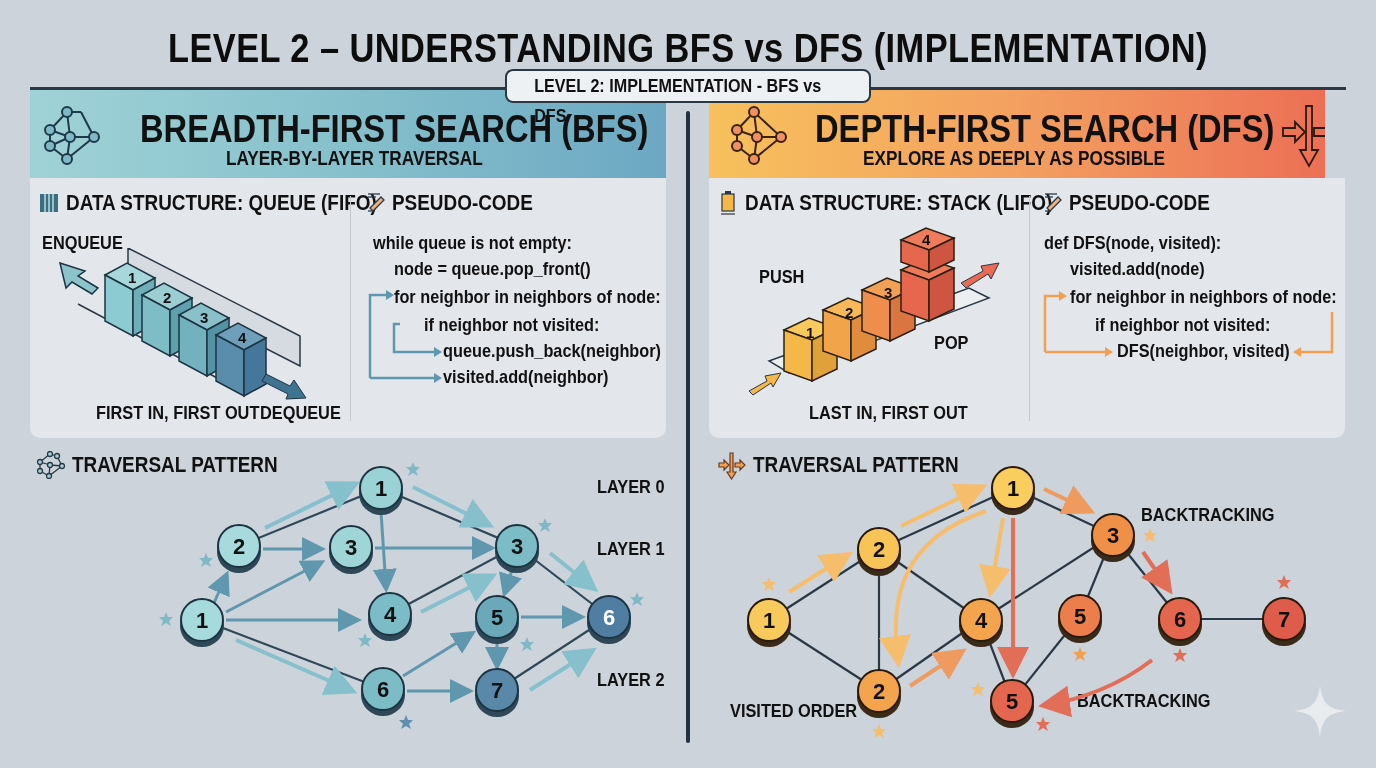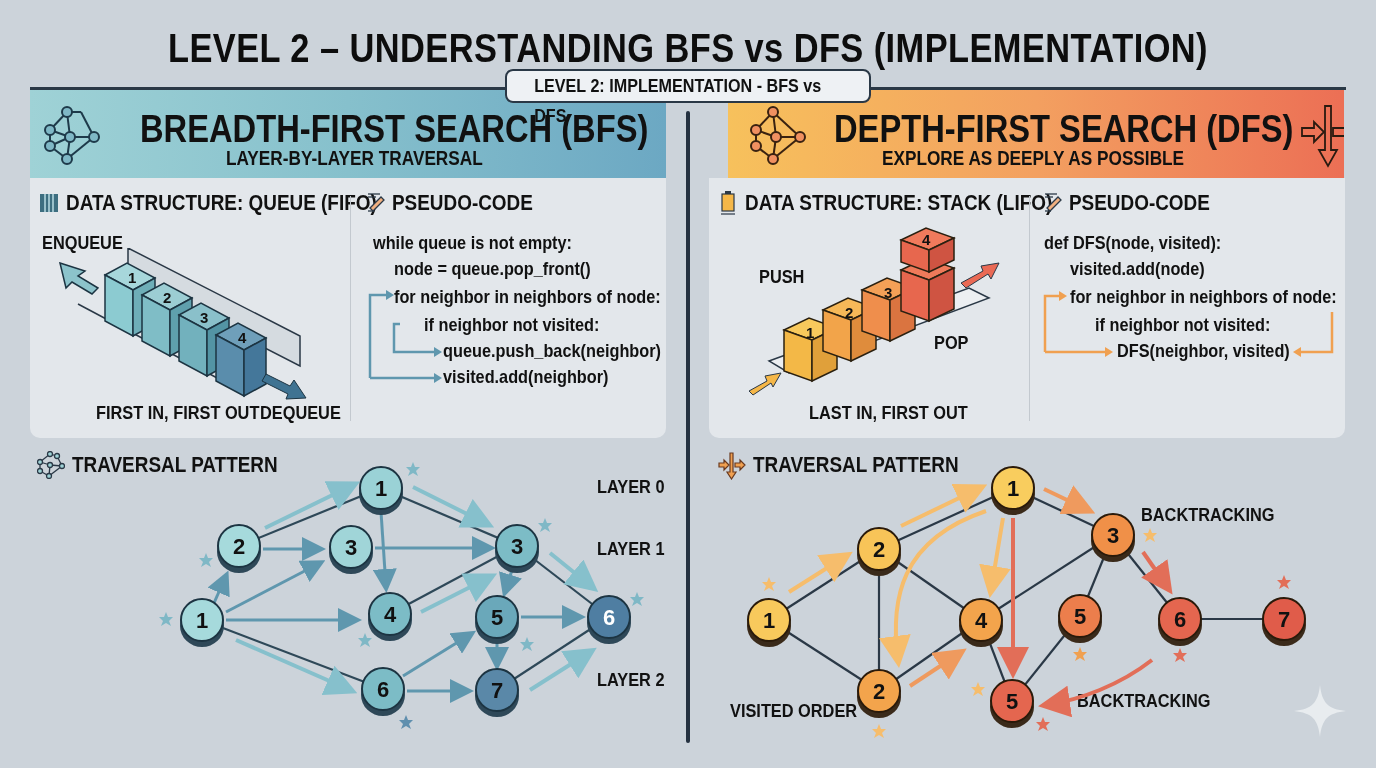--- a/index.html
+++ b/index.html
@@ -28,21 +28,21 @@
   }
   .badge span { display: inline-block; transform: scaleX(0.85); }
   .divider {
     position: absolute; left: 686px; top: 111px; width: 4px; height: 632px;
     background: #243140; border-radius: 2px;
   }
   .banner {
     position: absolute; top: 90px; height: 88px; overflow: hidden;
   }
   .banner.bfs { left: 30px; width: 636px; background: linear-gradient(90deg, #9fd2d6 0%, #86c0cc 50%, #6ca8c3 100%); }
-  .banner.dfs { left: 728px; width: 616px; background: linear-gradient(90deg, #f7c15c 0%, #f3a060 50%, #ec6f55 100%); padding-left: 12px; }
+  .banner.dfs { left: 709px; width: 616px; background: linear-gradient(90deg, #f7c15c 0%, #f3a060 50%, #ec6f55 100%); padding-left: 12px; }
   .banner .b-title {
     position: absolute; top: 18px; font-size: 38px; font-weight: 700;
     transform: scaleX(0.86); transform-origin: left center; white-space: nowrap;
   }
   .banner .b-sub {
     position: absolute; top: 56px; font-size: 21px; font-weight: 700;
     transform: scaleX(0.82); transform-origin: left center; white-space: nowrap;
   }
   .banner svg { position: absolute; }
   .card {

